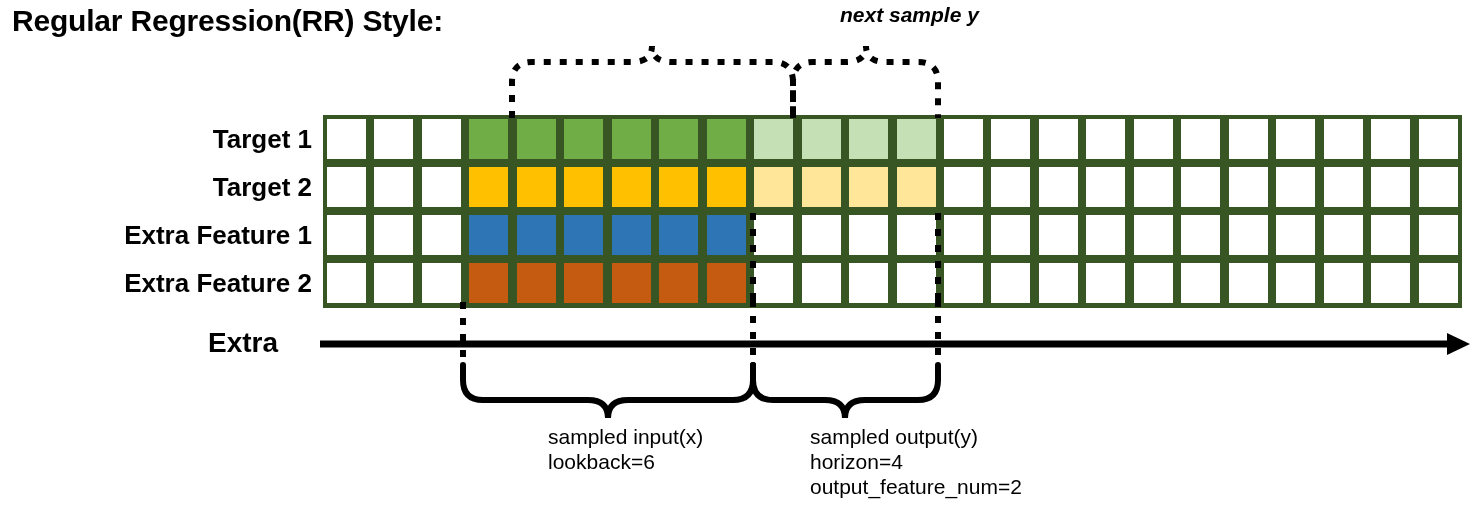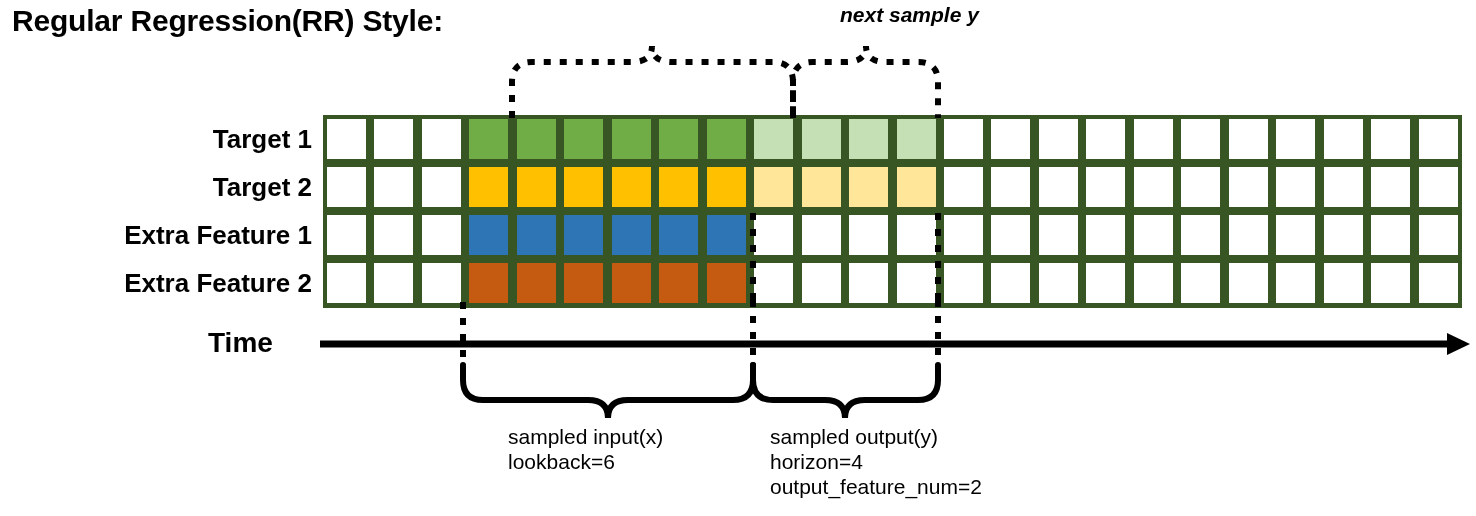--- a/index.html
+++ b/index.html
@@ -95,21 +95,21 @@
     color: #000000;
     white-space: nowrap;
   }
   .caption {
     position: absolute;
     font-size: 21px;
     color: #000000;
     white-space: nowrap;
     line-height: 25px;
   }
-  .caption div { white-space: nowrap; }
+  .caption div { white-space: nowrap; margin-left: 40px; }
 </style>
 </head>
 <body>
 
 <div id="stage">
 
   <div id="title">Regular Regression(RR) Style:</div>
 
   <div class="row-label" style="top:115px;">Target 1</div>
   <div class="row-label" style="top:163px;">Target 2</div>
@@ -216,21 +216,21 @@
         <div class="cell" style="left: 811px; width: 39px; background: rgb(255, 255, 255);"></div>
         <div class="cell" style="left: 858px; width: 39px; background: rgb(255, 255, 255);"></div>
         <div class="cell" style="left: 906px; width: 39px; background: rgb(255, 255, 255);"></div>
         <div class="cell" style="left: 953px; width: 39px; background: rgb(255, 255, 255);"></div>
         <div class="cell" style="left: 1001px; width: 39px; background: rgb(255, 255, 255);"></div>
         <div class="cell" style="left: 1048px; width: 39px; background: rgb(255, 255, 255);"></div>
         <div class="cell" style="left: 1096px; width: 39px; background: rgb(255, 255, 255);"></div>
       </div>
     </div>
 
-  <div id="time-label">Time</div>
+  <div id="time-label">Extra</div>
 
   <div class="ann-italic" style="left:840px; top:3px;">next sample y</div>
 
   <div class="caption" style="left:508px; top:424px;">
     <div>sampled input(x)</div>
     <div>lookback=6</div>
   </div>
   <div class="caption" style="left:770px; top:424px;">
     <div>sampled output(y)</div>
     <div>horizon=4</div>

